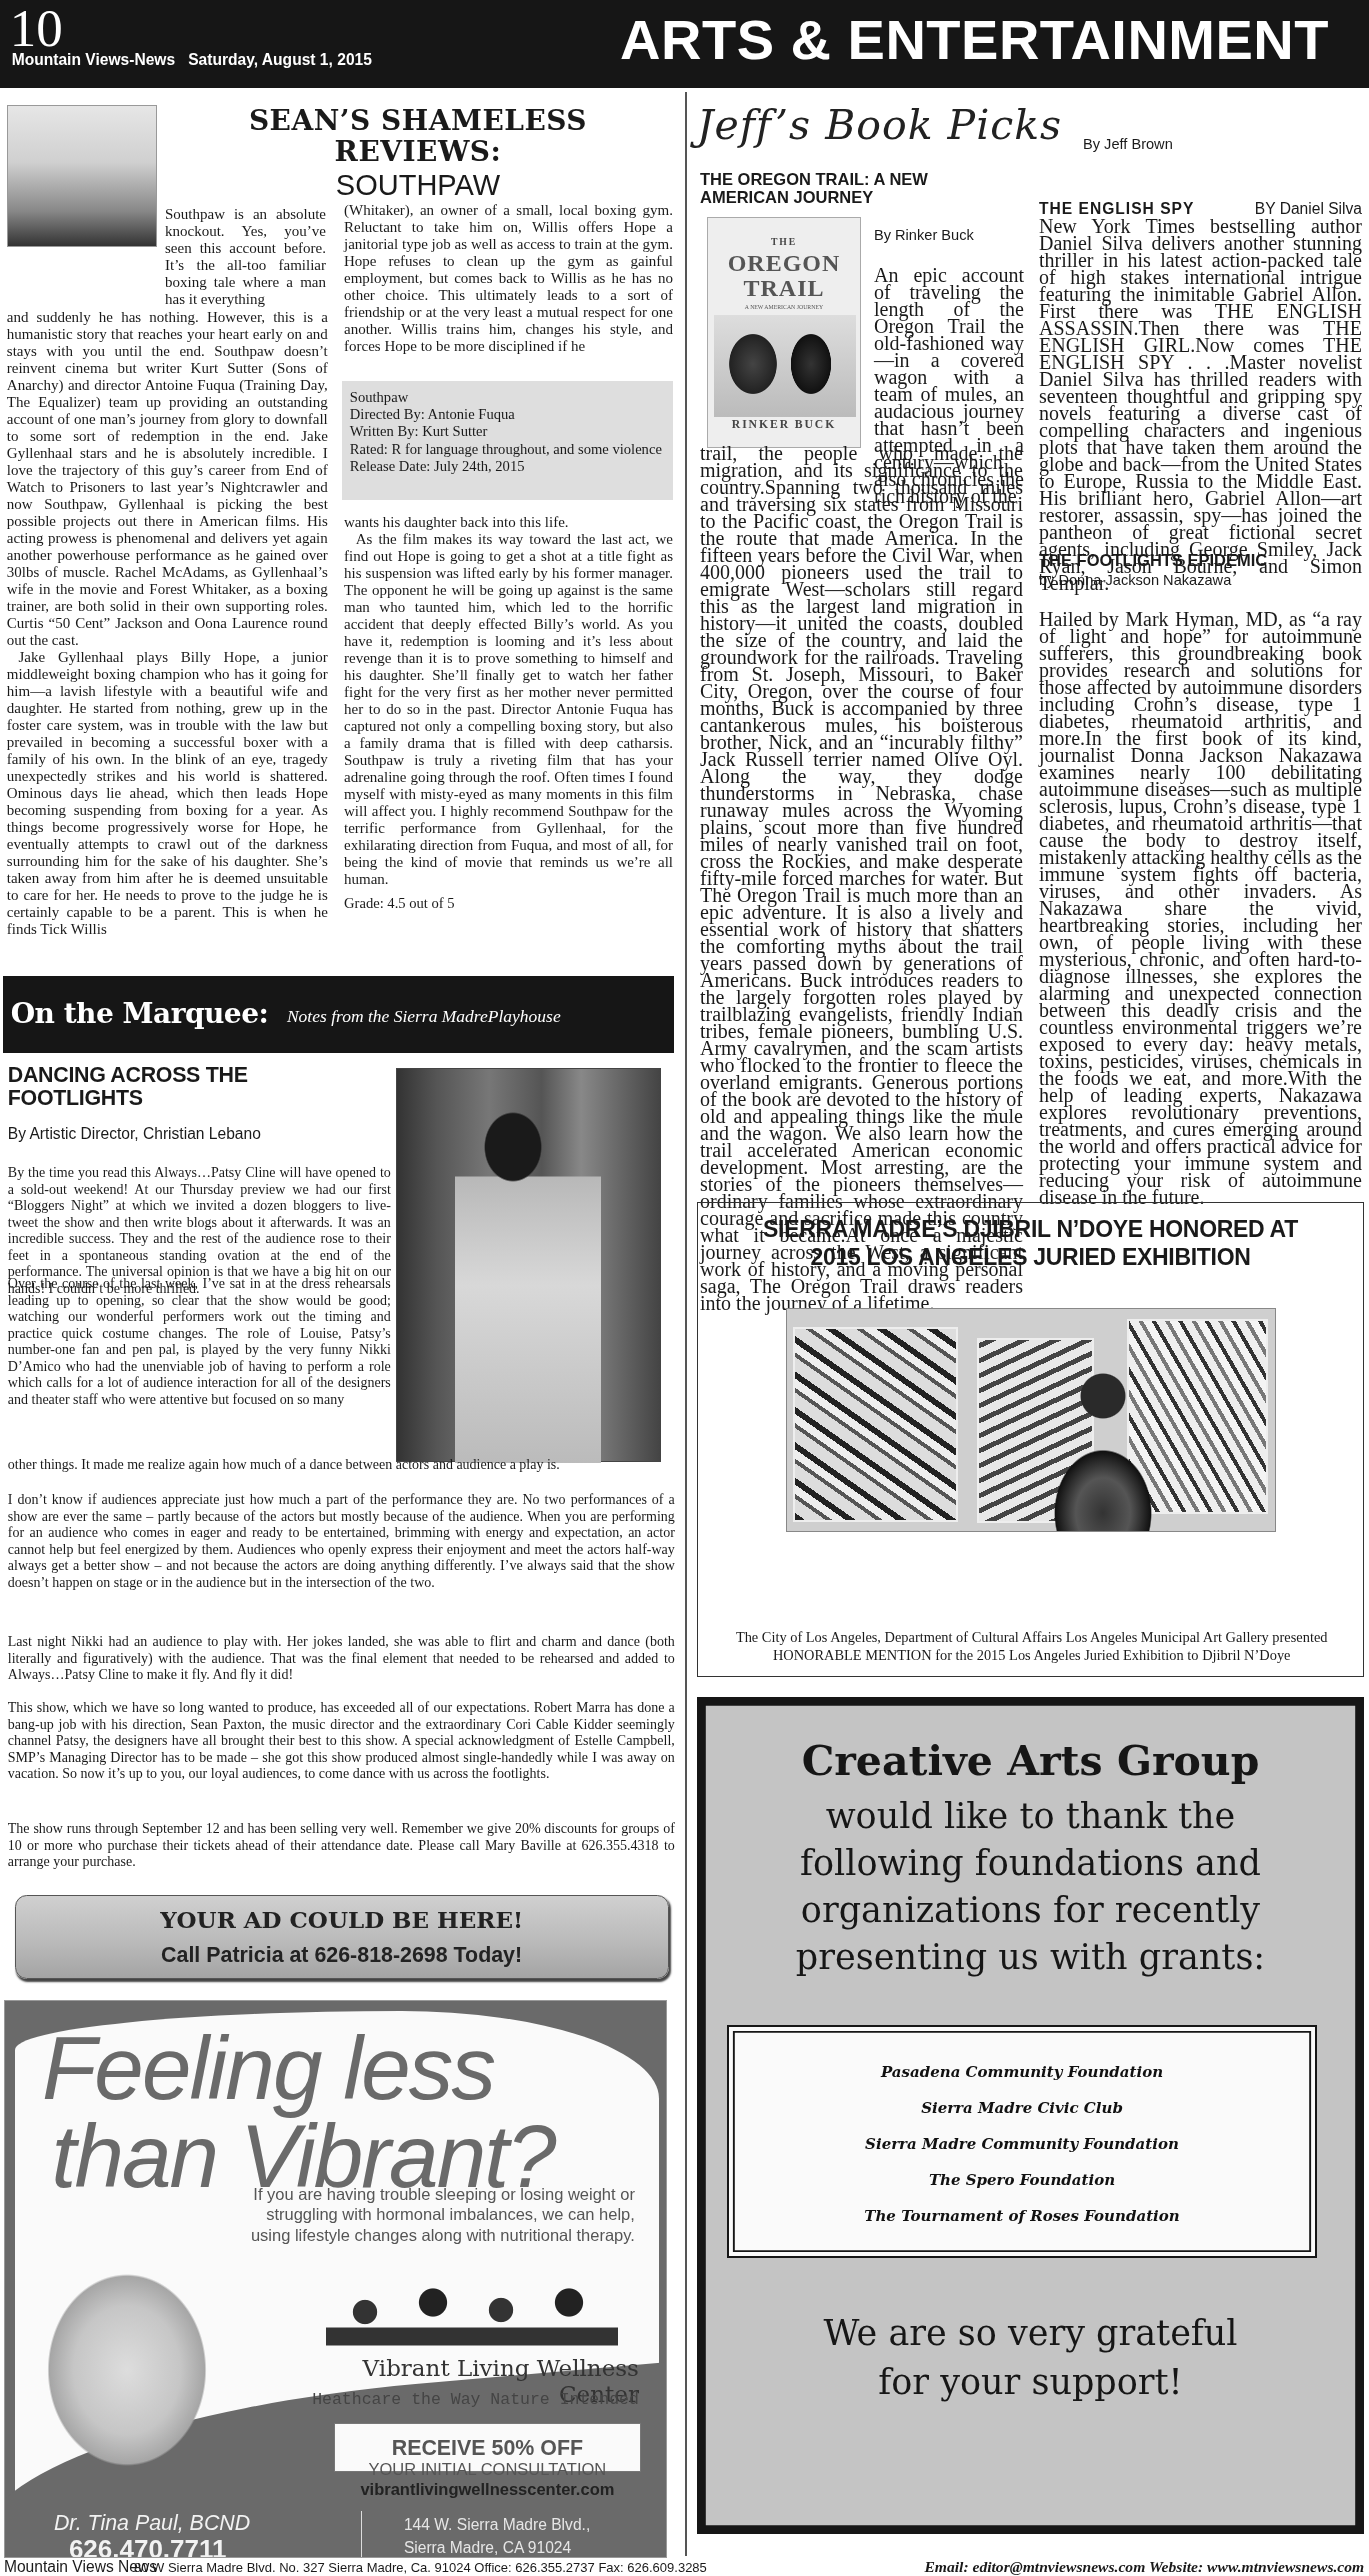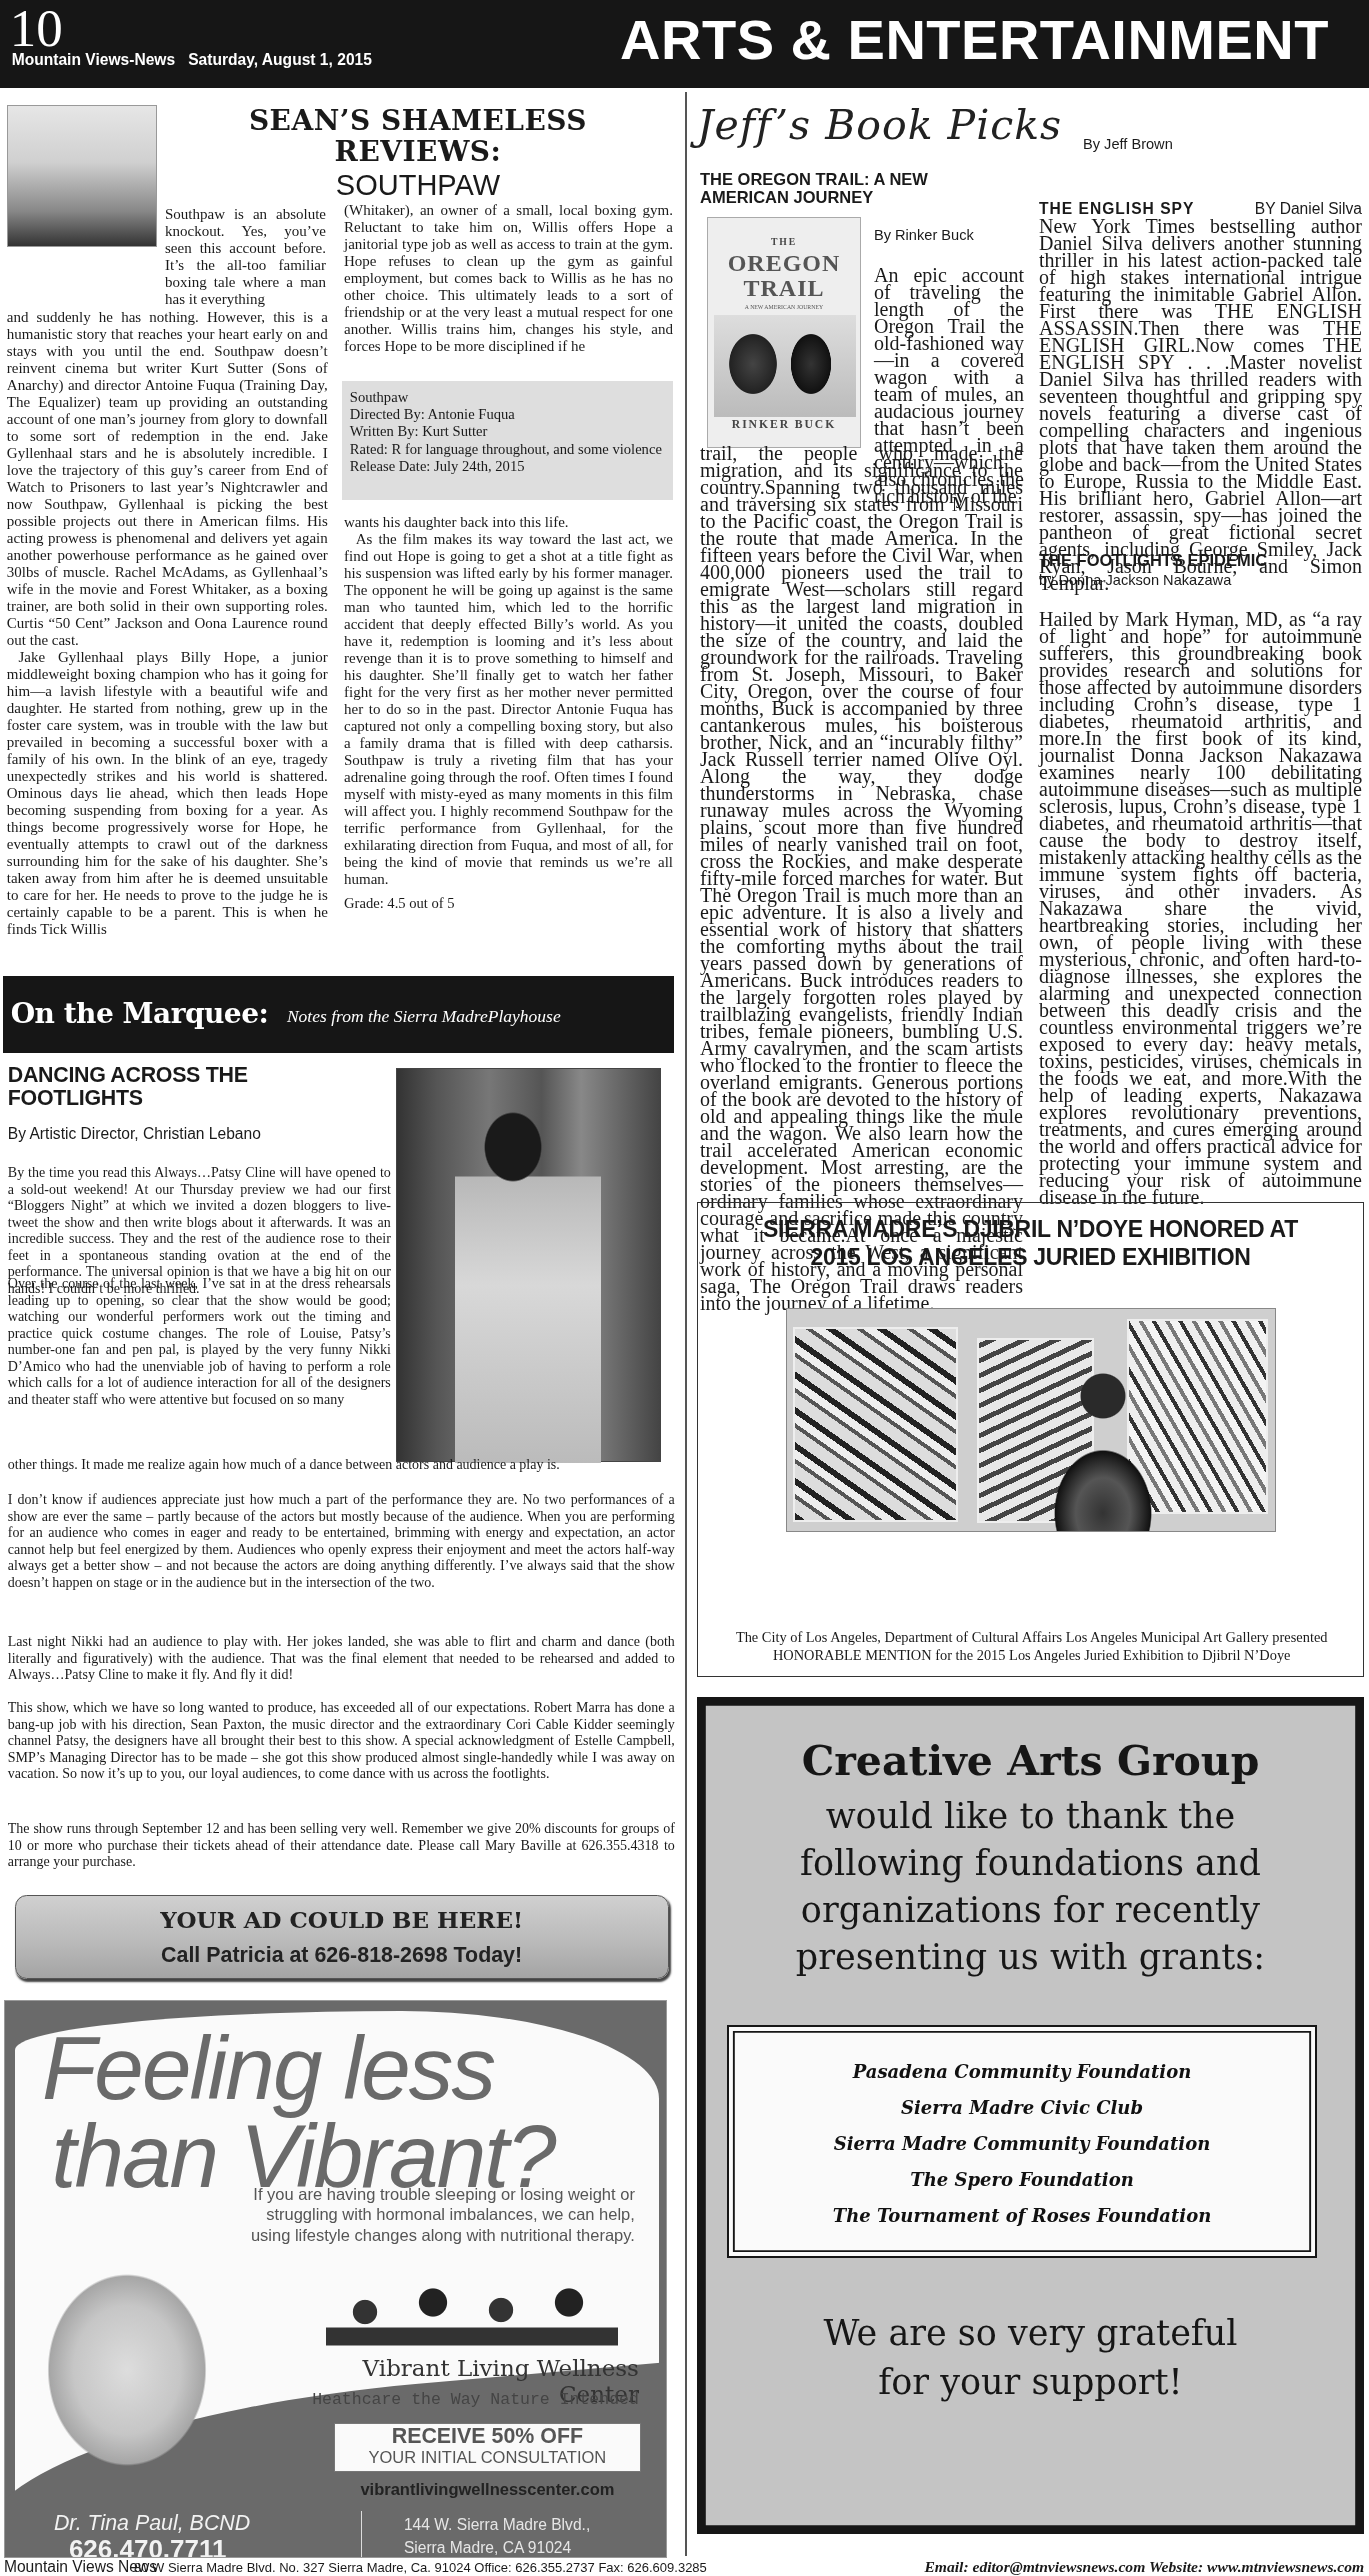--- a/index.html
+++ b/index.html
@@ -59,21 +59,21 @@
 #vib-white{left:9.7px;top:9.7px;width:644px;height:486px;background:#fafafa;border-radius:60% 40% 0 0/ 8% 18% 0 0}
 #vib-curve{left:-19.5px;top:389px;width:739px;height:292px;background:#6a6a6a;border-radius:60% 0 0 0/40% 0 0 0;transform:rotate(-5deg)}
 #vib-h1{left:37px;top:23px;font-family:"Liberation Sans",sans-serif;font-style:italic;font-size:89px;line-height:88px;color:#6a6a6a;letter-spacing:-1.9px}
 #vib-h1 .l2{display:block;padding-left:9.7px}
 #vib-copy{left:243px;top:183px;width:387px;text-align:right;font-family:"Liberation Sans",sans-serif;font-size:16.5px;line-height:20.4px;color:#555}
 #vib-woman{left:15.6px;top:233px;width:224px;height:253px;background:radial-gradient(ellipse 97px 117px at 107px 136px,#ddd 0,#c6c6c6 55%,#a6a6a6 80%,transparent 82%);}
 #vib-flower{left:321px;top:282px;width:292px;height:68px;background:radial-gradient(circle at 39px 29px,#333 11.7px,transparent 12.6px),radial-gradient(circle at 107px 19.5px,#222 13.6px,transparent 14.6px),radial-gradient(circle at 175px 27px,#333 11.7px,transparent 12.6px),radial-gradient(circle at 243px 19.5px,#222 13.6px,transparent 14.6px),linear-gradient(180deg,transparent 44px,#333 45px,#333 62px,transparent 63px)}
 #vib-name{left:272px;top:354px;width:362px;text-align:right;font-family:"DejaVu Serif",serif;font-size:23px;color:#333}
 #vib-tag{left:272px;top:389px;width:362px;text-align:right;font-family:Liberation Mono, monospace;font-size:16.5px;color:#444}
 #vib-offer{left:329px;top:422px;width:307px;height:49px;border:1.5px solid #777;text-align:center;color:#555;background:#fafafa}
-#vib-offer .o1{font-family:"Liberation Sans",sans-serif;font-weight:bold;font-size:21.4px;line-height:23px;margin-top:1px}
+#vib-offer .o1{font-family:"Liberation Sans",sans-serif;font-weight:bold;font-size:21.4px;line-height:23px;margin-top:13px}
 #vib-offer .o2{font-family:"Liberation Sans",sans-serif;font-size:16.5px;line-height:19.5px}
 #vib-url{left:329px;top:479px;width:307px;text-align:center;font-family:"Liberation Sans",sans-serif;font-weight:bold;font-size:16.5px;color:#222}
 #vib-dr{left:49px;top:510px;font-family:"Liberation Sans",sans-serif;font-style:italic;font-size:21.4px;color:#f2f2f2}
 #vib-phone{left:64px;top:533px;font-family:"Liberation Sans",sans-serif;font-weight:bold;font-size:26px;color:#f2f2f2}
 #vib-sep{left:356px;top:510px;width:1px;height:47px;background:#ddd}
 #vib-addr{left:399px;top:512px;font-family:"Liberation Sans",sans-serif;font-size:15.6px;line-height:23px;color:#e6e6e6}
 
 
 #jeff-title{left:697px;top:101px;font-family:"DejaVu Serif",serif;font-size:41px;letter-spacing:1px;font-style:italic;color:#222}
 #jeff-by{left:1083px;top:136px;font-family:"Liberation Sans",sans-serif;font-size:14.6px}
@@ -104,21 +104,21 @@
 #hon-photo .art2{position:absolute;left:190px;top:29px;width:117px;height:185px;background:repeating-linear-gradient(-25deg,#444 0 4.9px,#e8e8e8 4.9px 13.6px);border:2.9px solid #eee}
 #hon-photo .art3{position:absolute;left:340px;top:9.7px;width:141px;height:195px;background:repeating-linear-gradient(60deg,#333 0 3.9px,#eee 3.9px 11.7px,#777 11.7px 15.6px,#f4f4f4 15.6px 23px);border:2.9px solid #eee}
 #hon-photo .man{position:absolute;left:243px;top:58px;width:146px;height:165px;background:radial-gradient(circle 23px at 73px 29px,#2a2a2a 95%,transparent 100%),radial-gradient(ellipse 68px 88px at 73px 146px,#333 0,#555 40%,#111 70%,transparent 72%)}
 #hon-cap{left:9.7px;top:426px;width:648px;text-align:center;font-size:14.4px;line-height:17.5px}
 
 
 #cag{left:697px;top:1697px;width:667px;height:837px;background:#c4c4c4;border:1.9px solid #161616;box-shadow:inset 0 0 0 7.8px #161616}
 #cag-t1{left:0;top:39px;width:100%;text-align:center;font-family:"DejaVu Serif",serif;font-weight:bold;font-size:41px;color:#161616}
 #cag-t2{left:0;top:95px;width:100%;text-align:center;font-family:"DejaVu Serif",serif;font-size:35px;line-height:47px;color:#161616}
 #cag-list{left:29px;top:327px;width:590px;height:233px;background:#fafafa;border:2.9px solid #161616;box-shadow:inset 0 0 0 3.9px #fafafa,inset 0 0 0 5.8px #161616;text-align:center;padding-top:27px}
-#cag-list div{font-family:"DejaVu Serif",serif;font-style:italic;font-weight:bold;font-size:18px;line-height:36px;color:#111}
+#cag-list div{font-family:"DejaVu Serif",serif;font-style:italic;font-weight:bold;font-size:15px;line-height:36px;color:#111}
 #cag-t3{left:0;top:611px;width:100%;text-align:center;font-family:"DejaVu Serif",serif;font-size:35px;line-height:49px;color:#161616}
 
 
 #footer{left:0;top:2558px;width:1370px;height:17.5px;font-size:13.6px;line-height:17.5px;white-space:nowrap}
 #ft-name{left:3.9px;top:0;font-family:"Liberation Sans",sans-serif;font-size:15.6px}
 #ft-addr{left:134px;top:1px;font-family:"Liberation Sans",sans-serif;font-size:13px}
 #ft-web{right:5.8px;top:0;font-family:"Liberation Serif",serif;font-style:italic;font-weight:bold;font-size:15.6px}
 </style>
 </head>
 <body>

